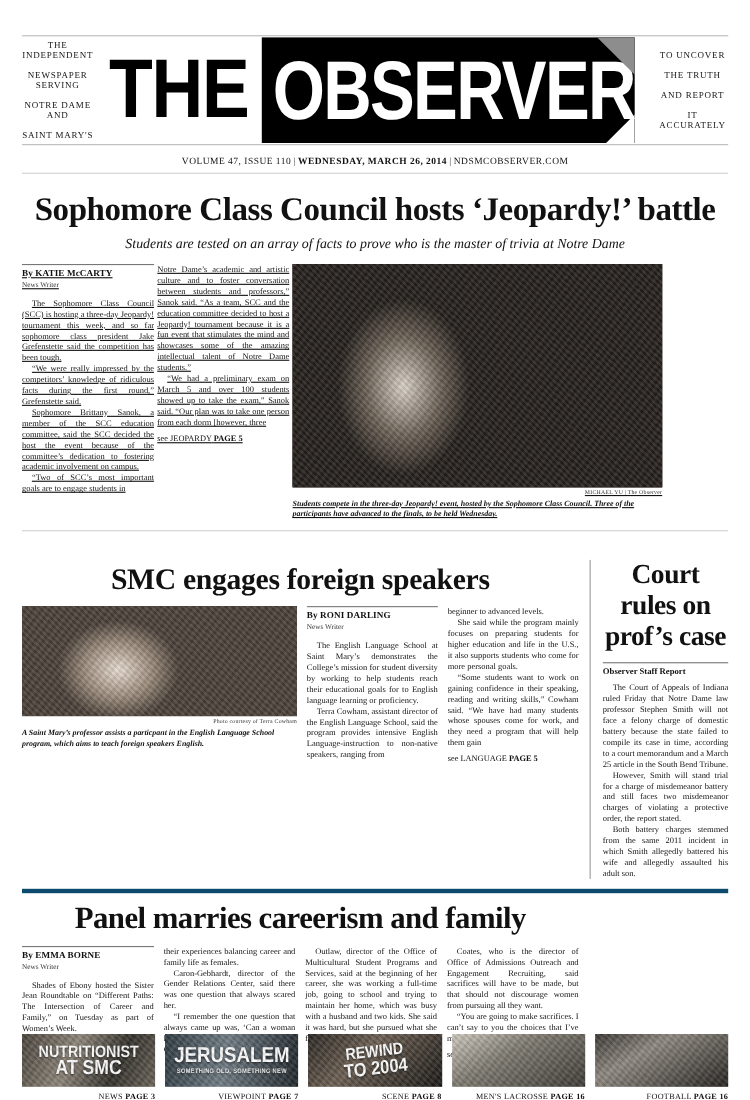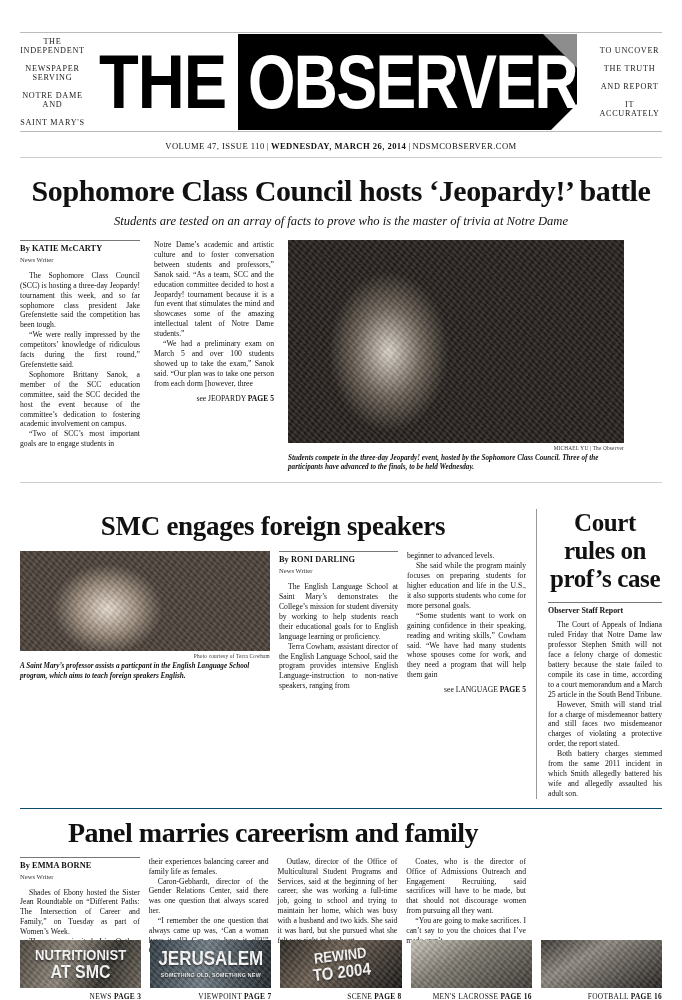--- a/index.html
+++ b/index.html
@@ -122,21 +122,22 @@
   }
   .lead-deck {
     text-align: center;
     font-style: italic;
     font-size: 12.6px;
     margin: 6px 0 11px;
     color: #111;
   }
   .lead-body {
     display: flex;
-    gap: 14px;
+    gap: 3px;
+    text-decoration: underline;
   }
   .col {
     font-size: 7.7px;
     line-height: 9.9px;
     text-align: justify;
     hyphens: auto;
   }
   .col p { margin: 0 0 0; text-indent: 9px; }
   .col p:first-child { text-indent: 9px; }
   .byline {
@@ -149,21 +150,21 @@
     font-weight: bold;
     font-size: 8.3px;
     letter-spacing: 0.1px;
   }
   .byline .role {
     font-size: 6.6px;
     color: #333;
     margin-top: 1px;
   }
   .jump {
-    text-align: right;
+    text-align: left;
     font-size: 7.6px;
     margin-top: 5px;
   }
   .jump b { font-weight: bold; }
   .photo {
     background: #7e7e7e;
     position: relative;
     overflow: hidden;
   }
   .photo-credit {
@@ -231,21 +232,21 @@
     border-top: 1px solid #777;
     padding-top: 3px;
     font-weight: bold;
     font-size: 7.9px;
     margin-bottom: 5px;
   }
 
   
   .deck3 {
     margin-top: 9px;
-    border-top: 1px solid #0c4a6e;
+    border-top: 4px solid #0c4a6e;
     padding-top: 8px;
     display: flex;
   }
   .deck3-left { width: 516px; padding-right: 10px; box-sizing: border-box; }
   .deck3-right { width: 126px; padding-left: 11px; box-sizing:border-box; }
   .panel-head {
     font-family: "Liberation Serif", serif;
     font-weight: bold;
     font-size: 28px;
     line-height: 31px;

